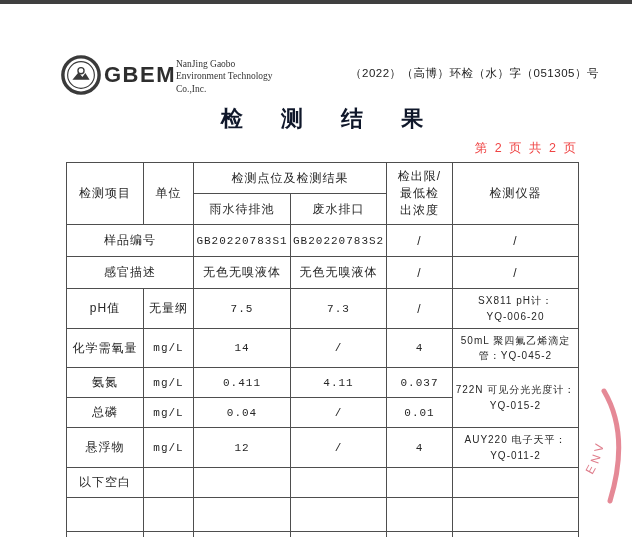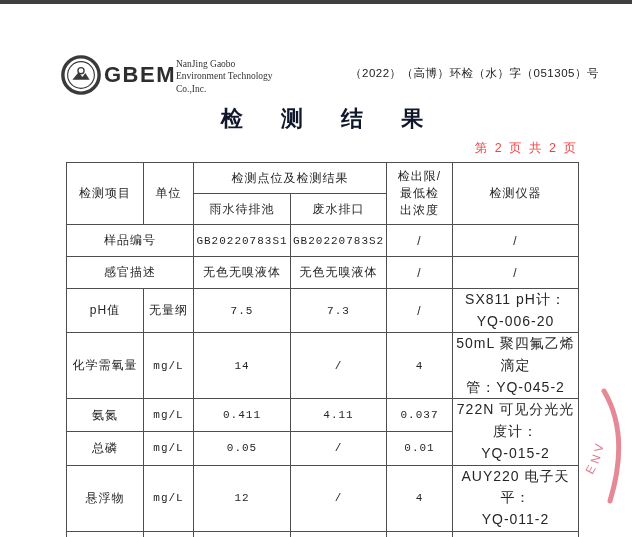--- a/index.html
+++ b/index.html
@@ -60,21 +60,21 @@
     letter-spacing:1px;
     overflow:hidden;
   }
   .prewrap{white-space:pre-line;line-height:1.4;}
   .val{
     font-family:"Liberation Mono", monospace;
     font-size:11px;letter-spacing:0;
   }
   .cnval{font-size:12px;letter-spacing:1px;}
   .instr{
-    font-size:14px;letter-spacing:0;
+    font-size:10px;letter-spacing:0;
     white-space:pre-line;line-height:1.55;margin-left:6px;
   }
   .rh31{height:31px;} .rh32{height:32px;} .rh40{height:40px;}
   .rh39{height:39px;} .rh30{height:30px;} .rh34{height:34px;}
   
   #seal{position:absolute;left:570px;top:383px;}
 </style>
 </head>
 <body>
 
@@ -165,21 +165,21 @@
         <td class="val">0.411</td>
         <td class="val">4.11</td>
         <td class="val">0.037</td>
         <td rowspan="2" class="instr">722N 可见分光光度计：
 YQ-015-2</td>
       </tr>
 
       <tr class="rh30">
         <td>总磷</td>
         <td class="val">mg/L</td>
-        <td class="val">0.05</td>
+        <td class="val">0.04</td>
         <td class="val">/</td>
         <td class="val">0.01</td>
       </tr>
 
       <tr class="rh40">
         <td>悬浮物</td>
         <td class="val">mg/L</td>
         <td class="val">12</td>
         <td class="val">/</td>
         <td class="val">4</td>

